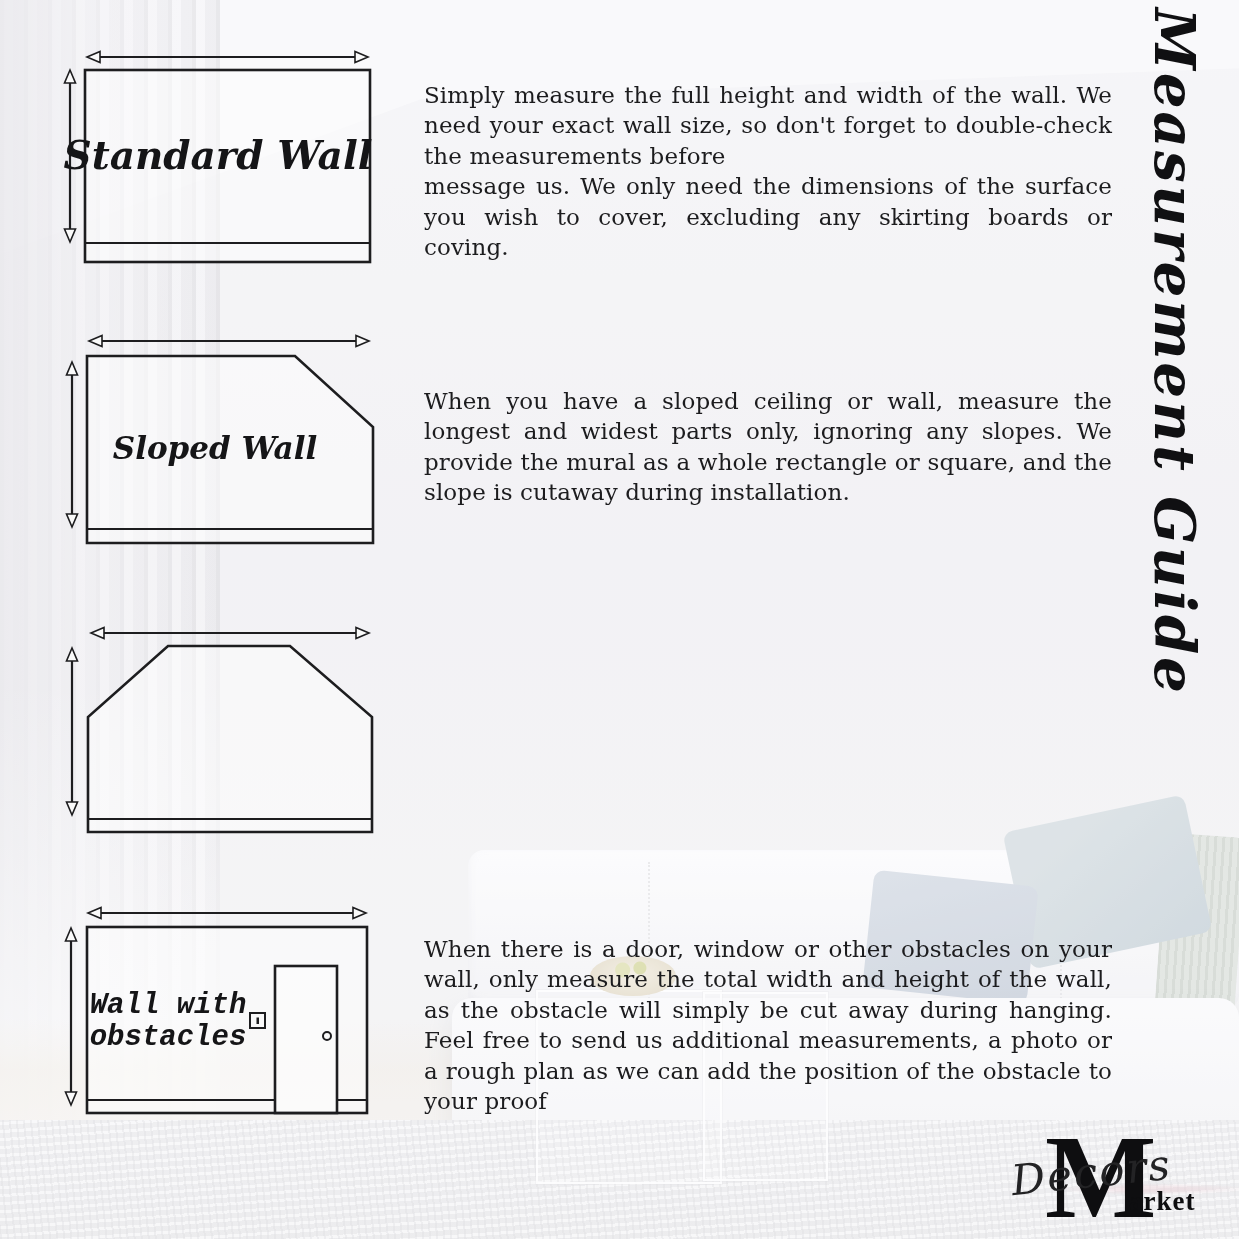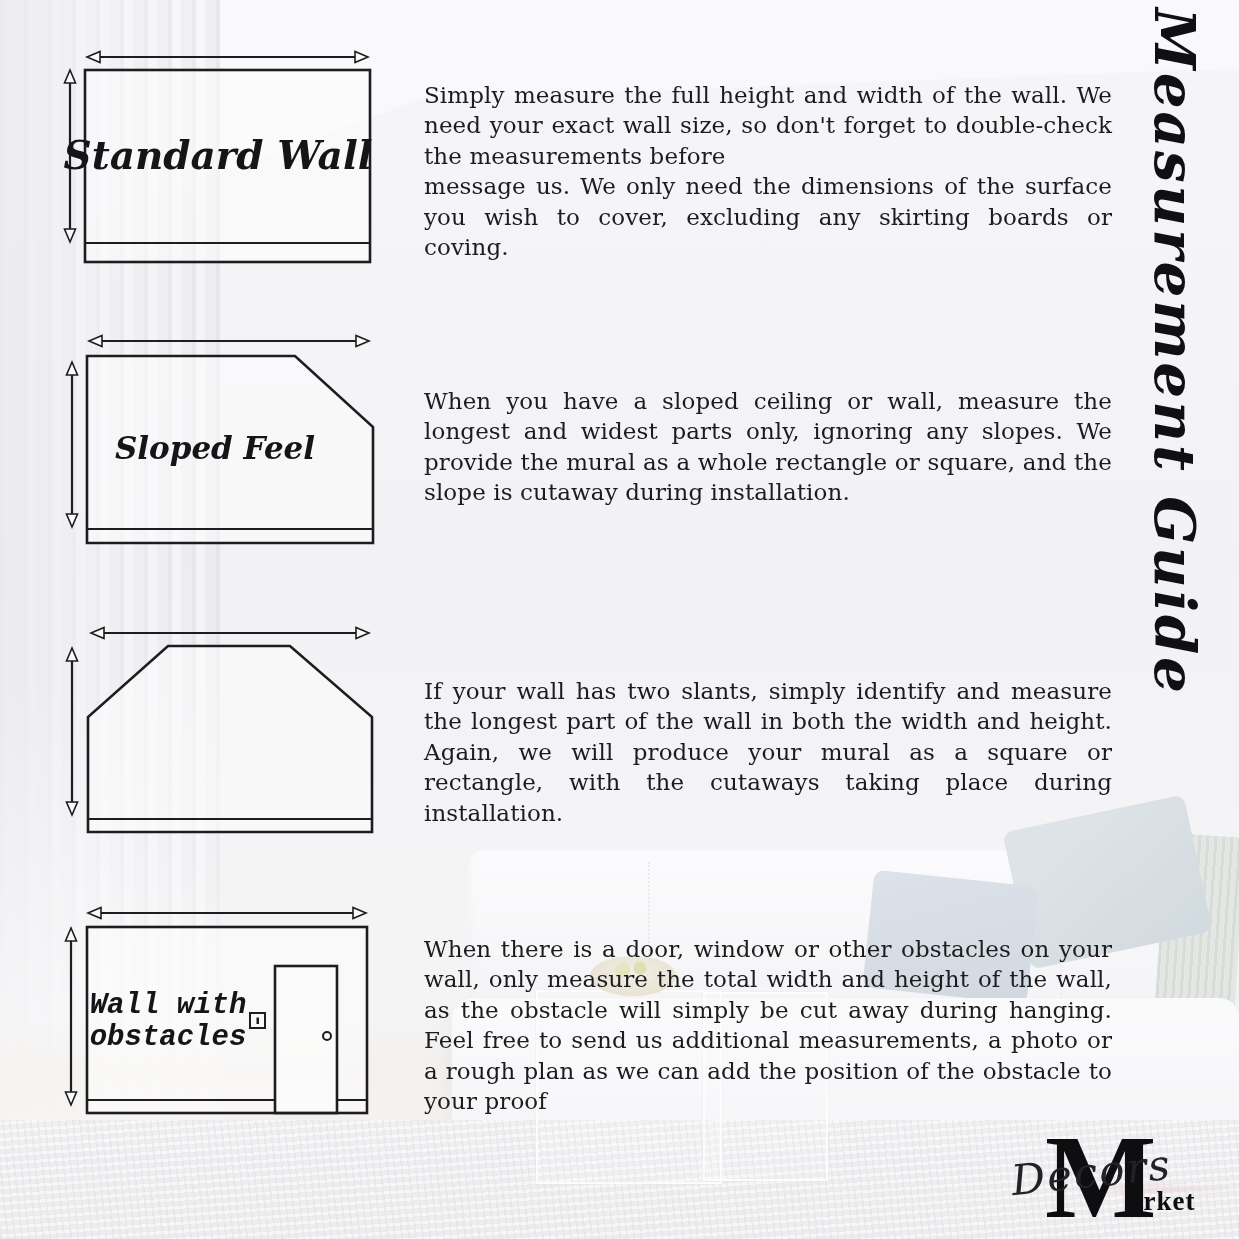--- a/index.html
+++ b/index.html
@@ -156,29 +156,28 @@
       </g>
       <g stroke-width="2.2">
         <line x1="71" y1="941" x2="71" y2="1092"></line>
         <polygon points="71,928 65.5,941 76.5,941" fill="#fafafa" stroke-width="1.6"></polygon>
         <polygon points="71,1105 65.5,1092 76.5,1092" fill="#fafafa" stroke-width="1.6"></polygon>
       </g>
     </g>
   </svg>
 
   <span class="abs wall-label" style="left:218px;top:155px;font-size:39px;">Standard Wall</span>
-  <span class="abs wall-label" style="left:215px;top:448px;font-size:31px;">Sloped Feel</span>
+  <span class="abs wall-label" style="left:215px;top:448px;font-size:31px;">Sloped Wall</span>
   <span class="abs wall-label small" style="left:168px;top:1022px;font-size:29px;">Wall with obstacles</span>
 
   <div class="abs text-block" style="top:80px;">
     <div>Simply measure the full height and width of the wall. We need your exact wall size, so don't forget to double-check the measurements before</div>
     <div>message us. We only need the dimensions of the surface you wish to cover, excluding any skirting boards or coving.</div>
   </div>
   <div class="abs text-block" style="top:386px;">When you have a sloped ceiling or wall, measure the longest and widest parts only, ignoring any slopes. We provide the mural as a whole rectangle or square, and the slope is cutaway during installation.</div>
-  <div class="abs text-block" style="top:676px;">If your wall has two slants, simply identify and measure the longest part of the wall in both the width and height. Again, we will produce your mural as a square or rectangle, with the cutaways taking place during installation.</div>
   <div class="abs text-block" style="top:934px;">When there is a door, window or other obstacles on your wall, only measure the total width and height of the wall, as the obstacle will simply be cut away during hanging. Feel free to send us additional measurements, a photo or a rough plan as we can add the position of the obstacle to your proof</div>
 
   <div class="abs vertical-title">Measurement Guide</div>
 
   <div class="abs logo">
     <span class="abs logo-initial">M</span>
     <span class="abs logo-script">Decors</span>
     <span class="abs logo-suffix">arket</span>
   </div>
 

